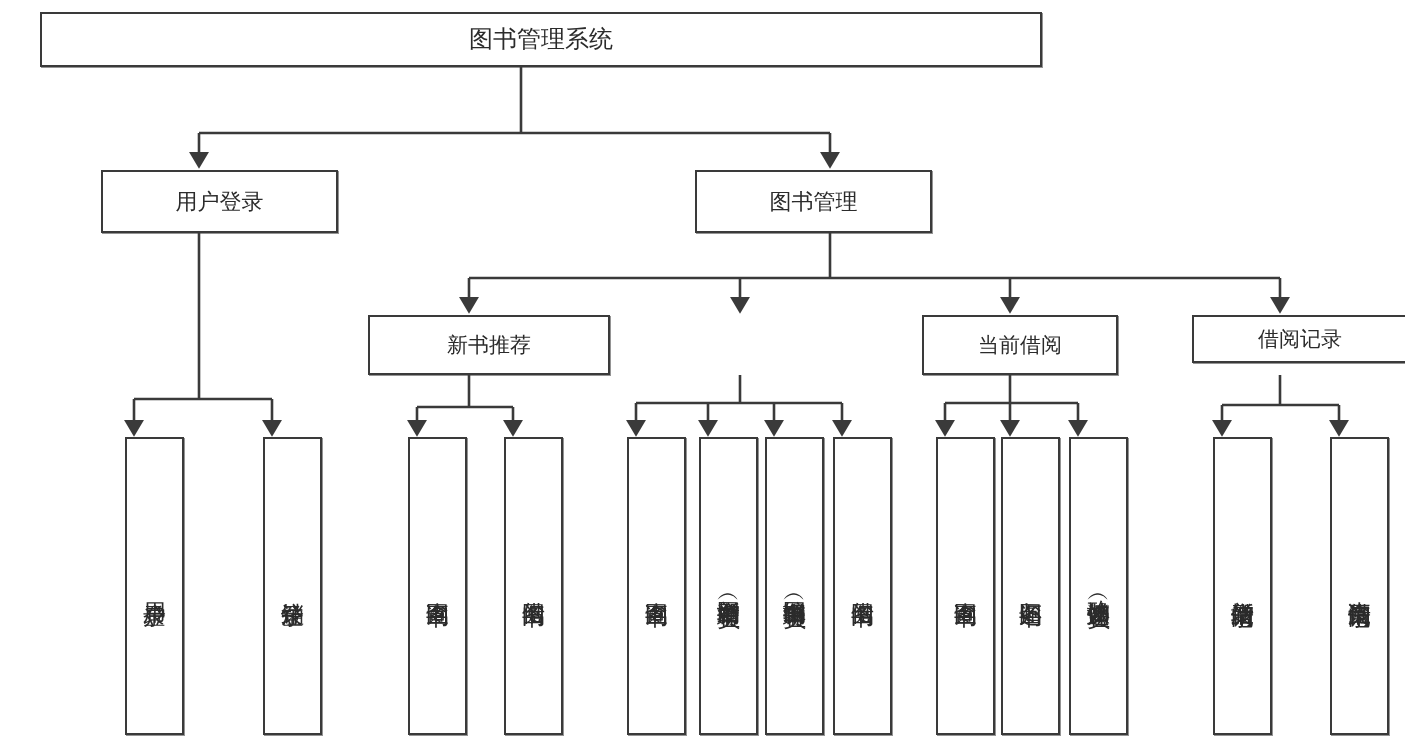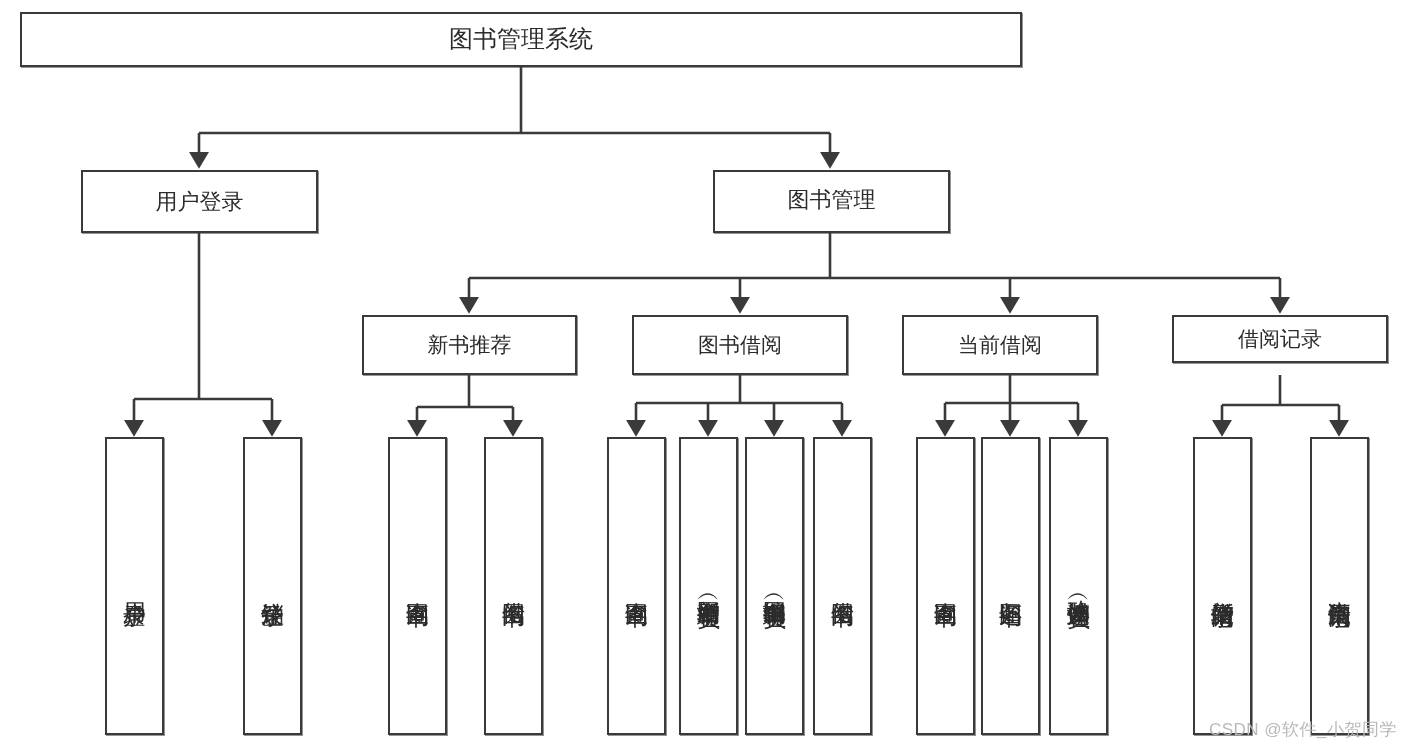--- a/index.html
+++ b/index.html
@@ -27,20 +27,21 @@
   .node {
     position: absolute;
     box-sizing: border-box;
     background: #ffffff;
     border: 2px solid #3a3a3a;
     display: flex;
     align-items: center;
     justify-content: center;
     color: #2b2b2b;
     box-shadow: 1px 1px 0 rgba(60,60,60,0.55);
+    margin-left: 20px;
   }
   .node .node-label {
     display: block;
     text-align: center;
     line-height: 1.18;
     white-space: nowrap;
   }
   .node.level-root .node-label { font-size: 24px; }
   .node.level-2 .node-label { font-size: 22px; }
   .node.level-3 .node-label { font-size: 21px; }
@@ -117,29 +118,26 @@
     </g>
   </svg>
 
   <div class="node level-root" style="left:20px; top:12px; width:1002px; height:55px;">
     <span class="node-label">图书管理系统</span>
   </div>
 
   <div class="node level-2" style="left:81px; top:170px; width:237px; height:63px;">
     <span class="node-label">用户登录</span>
   </div>
-  <div class="node level-2" style="left:713px; top:170px; width:237px; height:63px;font-family:Liberation Mono, monospace;">
+  <div class="node level-2" style="left:675px; top:170px; width:237px; height:63px;">
     <span class="node-label">图书管理</span>
   </div>
 
-  <div class="node level-3" style="left:362px; top:315px; width:215px; height:60px;">
+  <div class="node level-3" style="left:348px; top:315px; width:242px; height:60px;">
     <span class="node-label">新书推荐</span>
-  </div>
-  <div class="node level-3" style="left:632px; top:315px; width:216px; height:60px;">
-    <span class="node-label">图书借阅</span>
   </div>
   <div class="node level-3" style="left:902px; top:315px; width:196px; height:60px;">
     <span class="node-label">当前借阅</span>
   </div>
   <div class="node level-3" style="left:1172px; top:315px; width:216px; height:48px;">
     <span class="node-label">借阅记录</span>
   </div>
 
   <div class="node leaf" style="left:105px; top:437px; width:59px; height:298px;">
     <span class="node-label">用户登录</span>
@@ -174,15 +172,14 @@
   <div class="node leaf" style="left:1049px; top:437px; width:59px; height:298px;">
     <span class="node-label">确认归还（管理员）</span>
   </div>
   <div class="node leaf" style="left:1193px; top:437px; width:59px; height:298px;">
     <span class="node-label">新增借阅记录</span>
   </div>
   <div class="node leaf" style="left:1310px; top:437px; width:59px; height:298px;">
     <span class="node-label">查询借阅记录</span>
   </div>
 
-  <div id="watermark">CSDN @软件_小贺同学</div>
 
 </div>
 
 </body></html>

